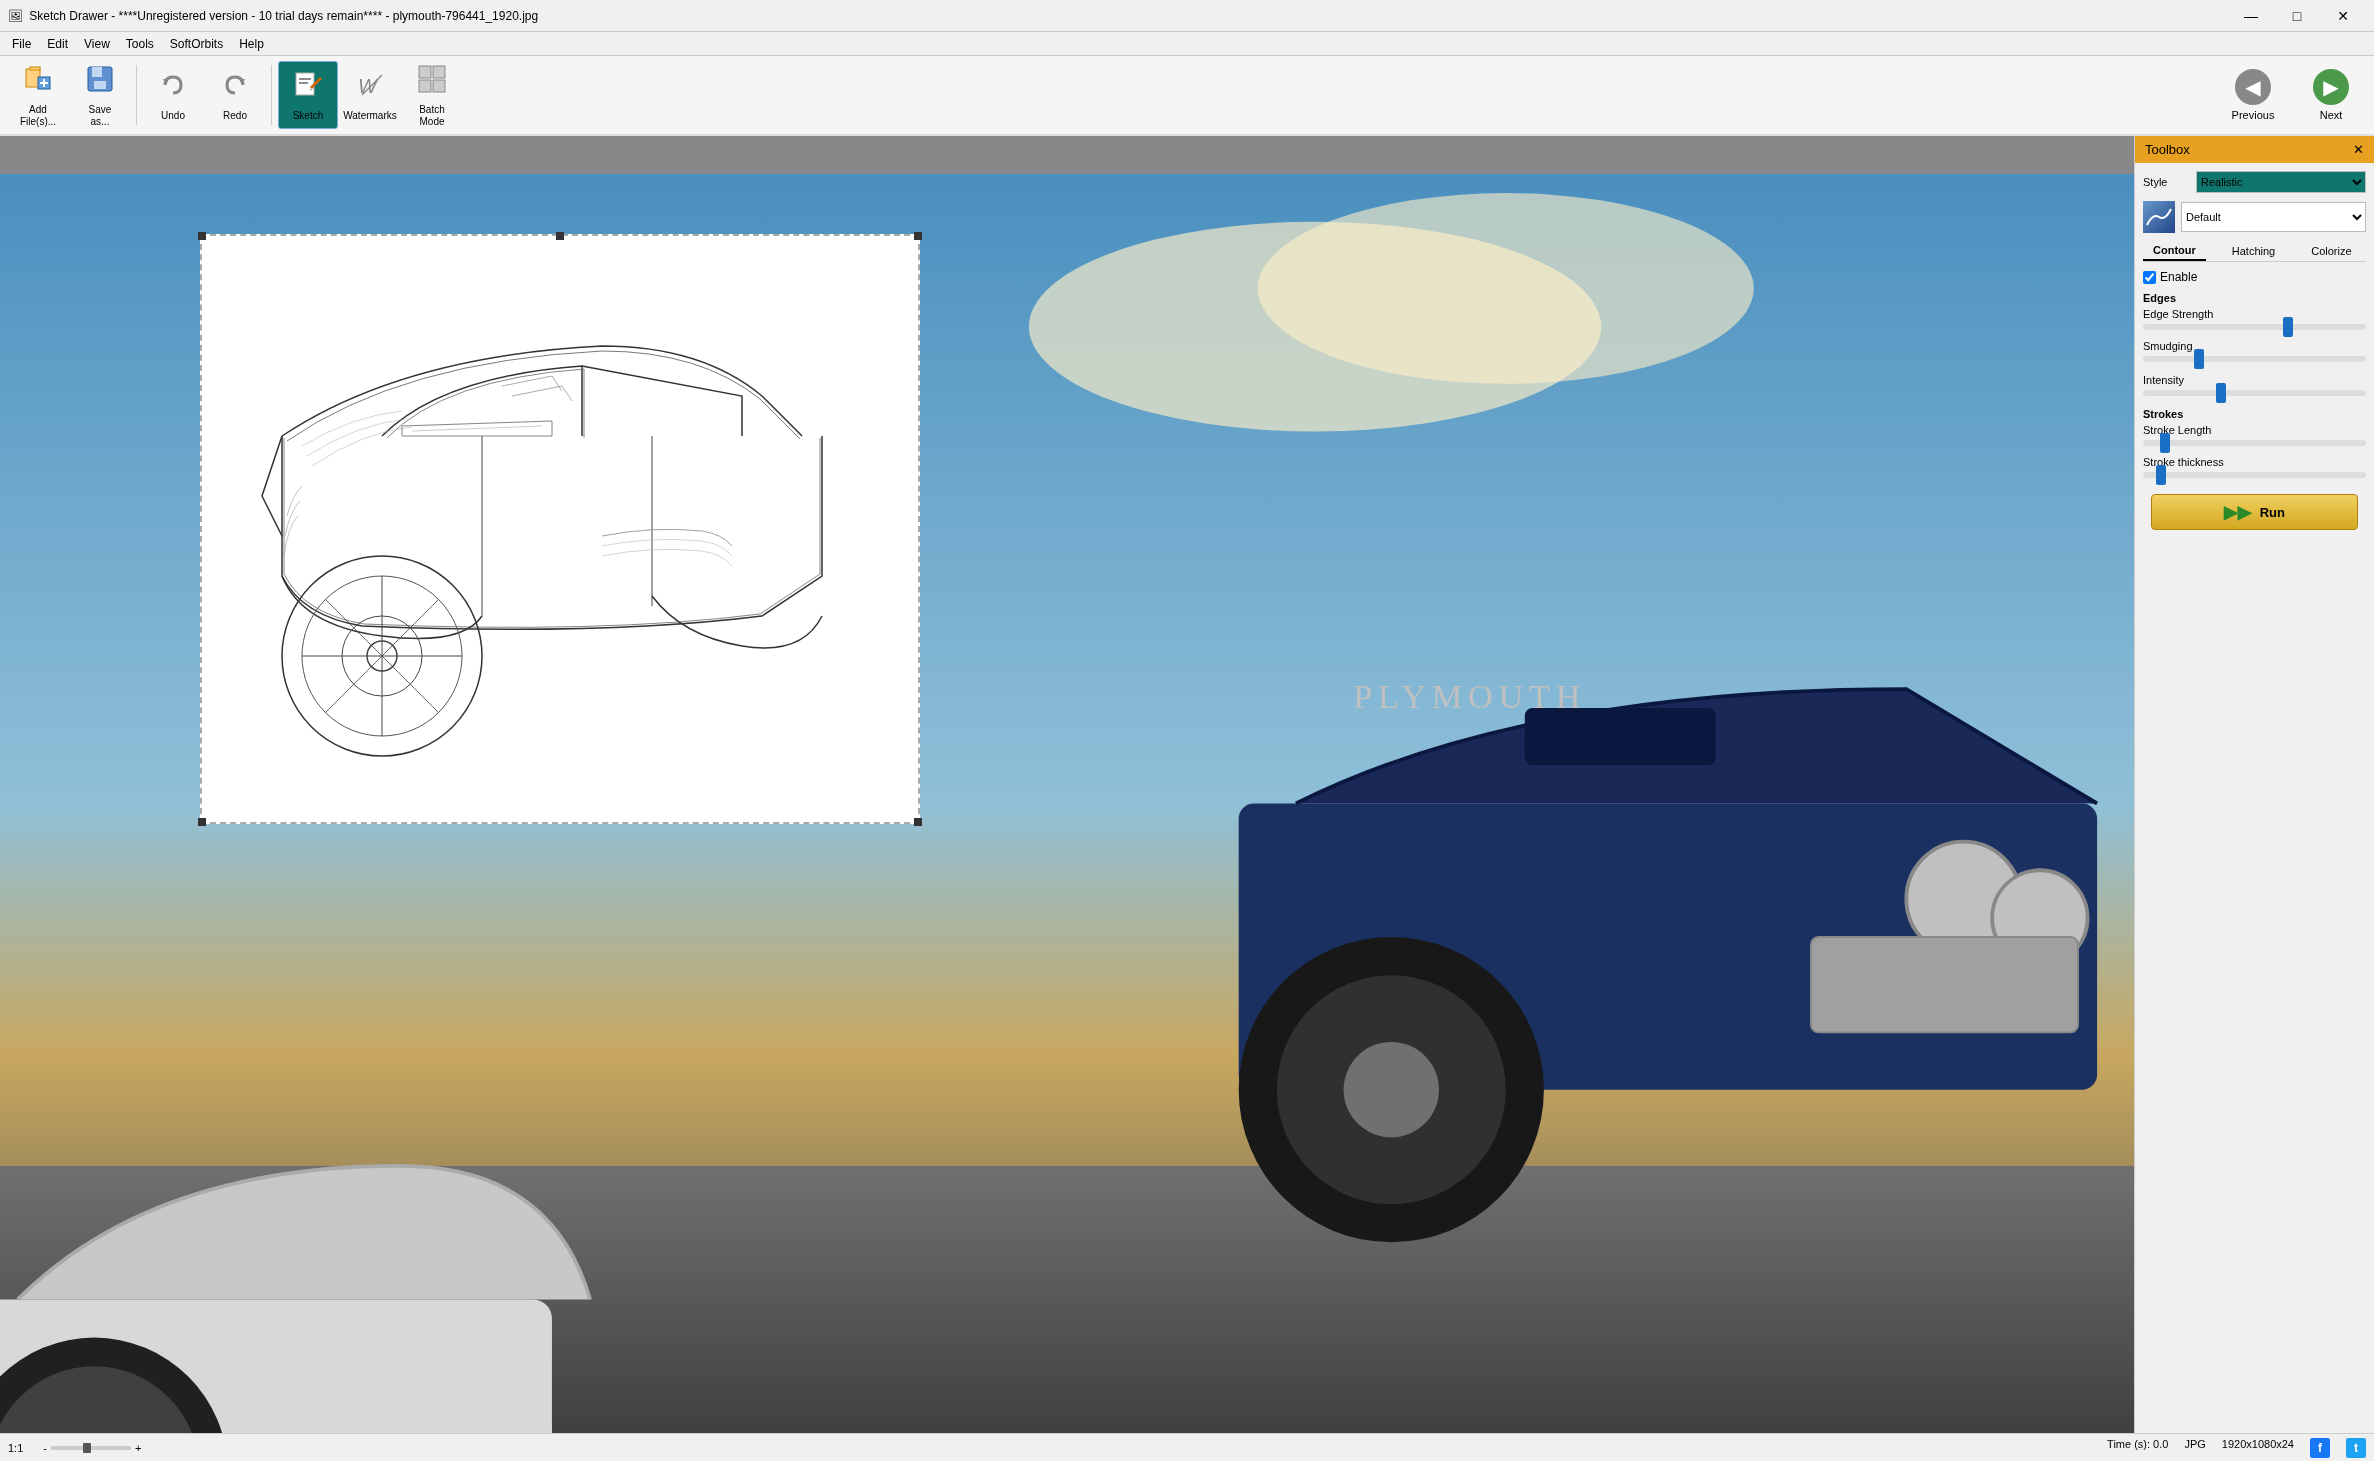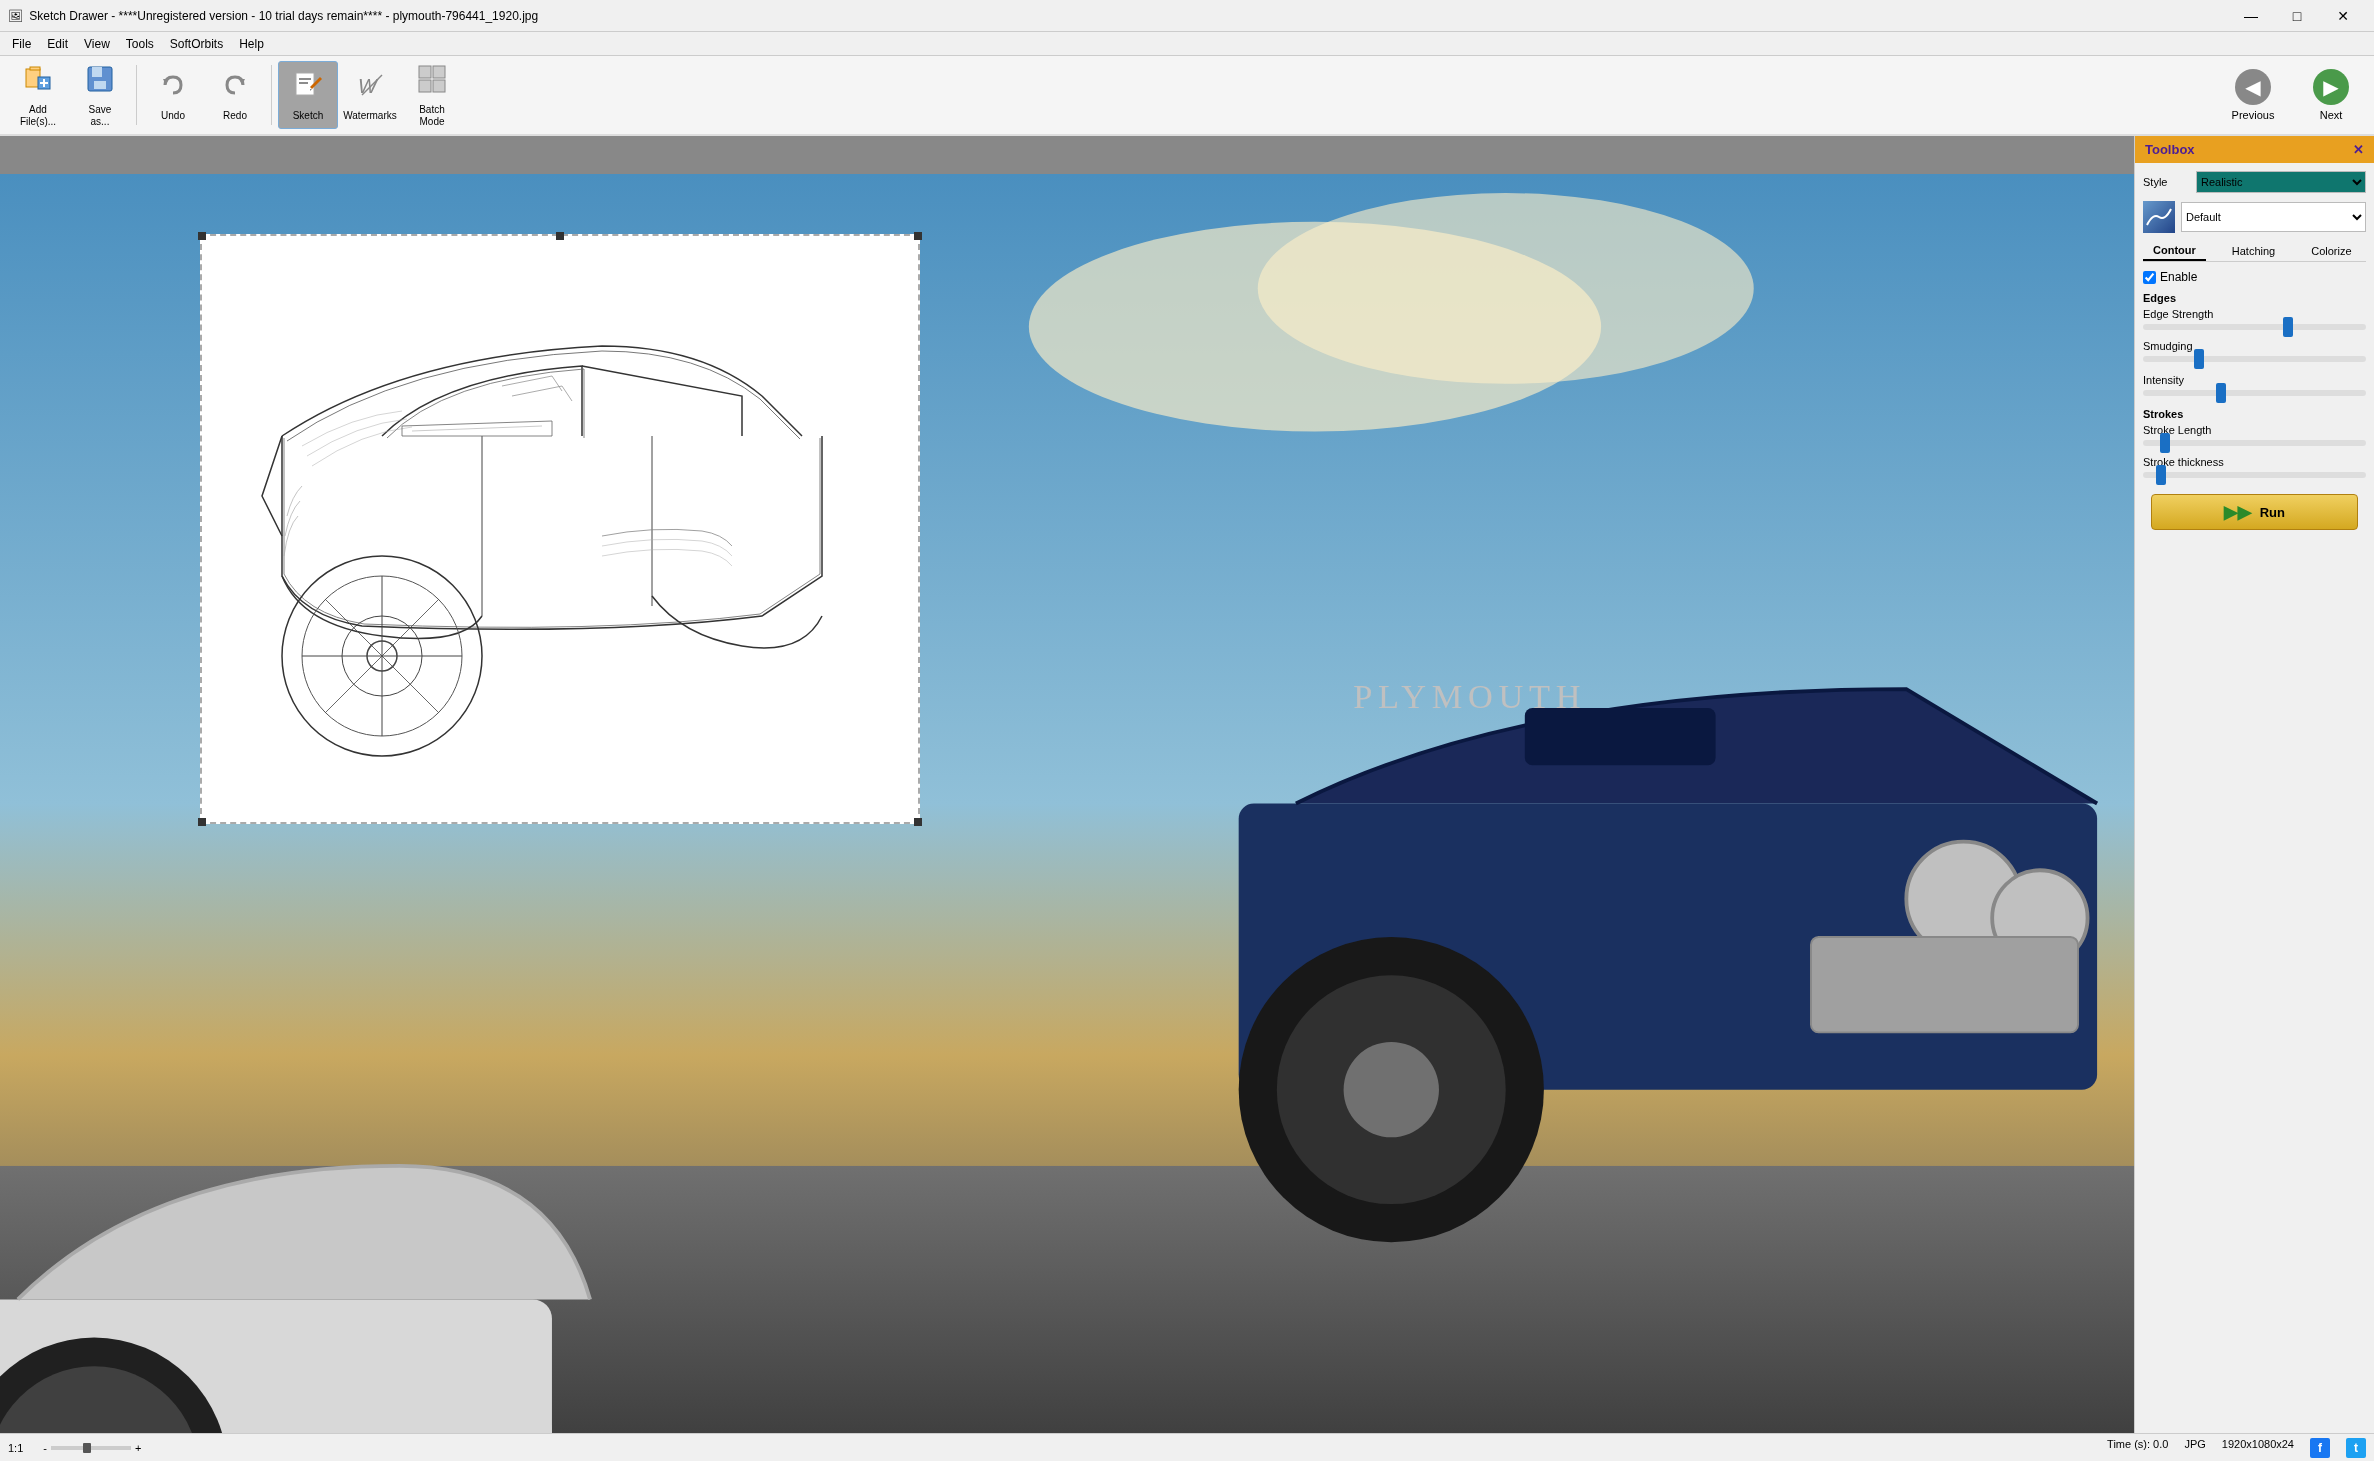--- a/index.html
+++ b/index.html
@@ -66,21 +66,21 @@
       flex-direction: column;
       align-items: center;
       justify-content: center;
       cursor: pointer;
       border: 1px solid transparent;
       background: transparent;
       border-radius: 3px;
       gap: 4px;
       font-size: 11px;
     }
-    .toolbar-btn.active { background: #a3a3a3; border-color: #7bacd8; }
+    .toolbar-btn.active { background: #0f766e; border-color: #7bacd8; }
     .toolbar-btn .icon { font-size: 28px; line-height: 1; }
     .toolbar-btn .btn-label { font-size: 10px; text-align: center; line-height: 1.2; }
     
     .toolbar-separator { width: 1px; height: 60px; background: #ccc; margin: 0 4px; }
     
     
     .nav-btn {
       width: 70px; height: 70px;
       display: flex; flex-direction: column;
       align-items: center; justify-content: center;
@@ -133,24 +133,24 @@
     
     #toolbox {
       width: 240px;
       background: #f0f0f0;
       border-left: 1px solid #ccc;
       display: flex;
       flex-direction: column;
     }
     #toolbox-header {
       background: #e8a020;
-      color: #4c1d95;
+      color: #000000;
       padding: 6px 10px;
       font-size: 13px;
-      font-weight: bold;
+      font-weight: normal;
       display: flex;
       align-items: center;
       justify-content: space-between;
     }
     #toolbox-content {
       padding: 8px;
       flex: 1;
       overflow-y: auto;
     }
 

